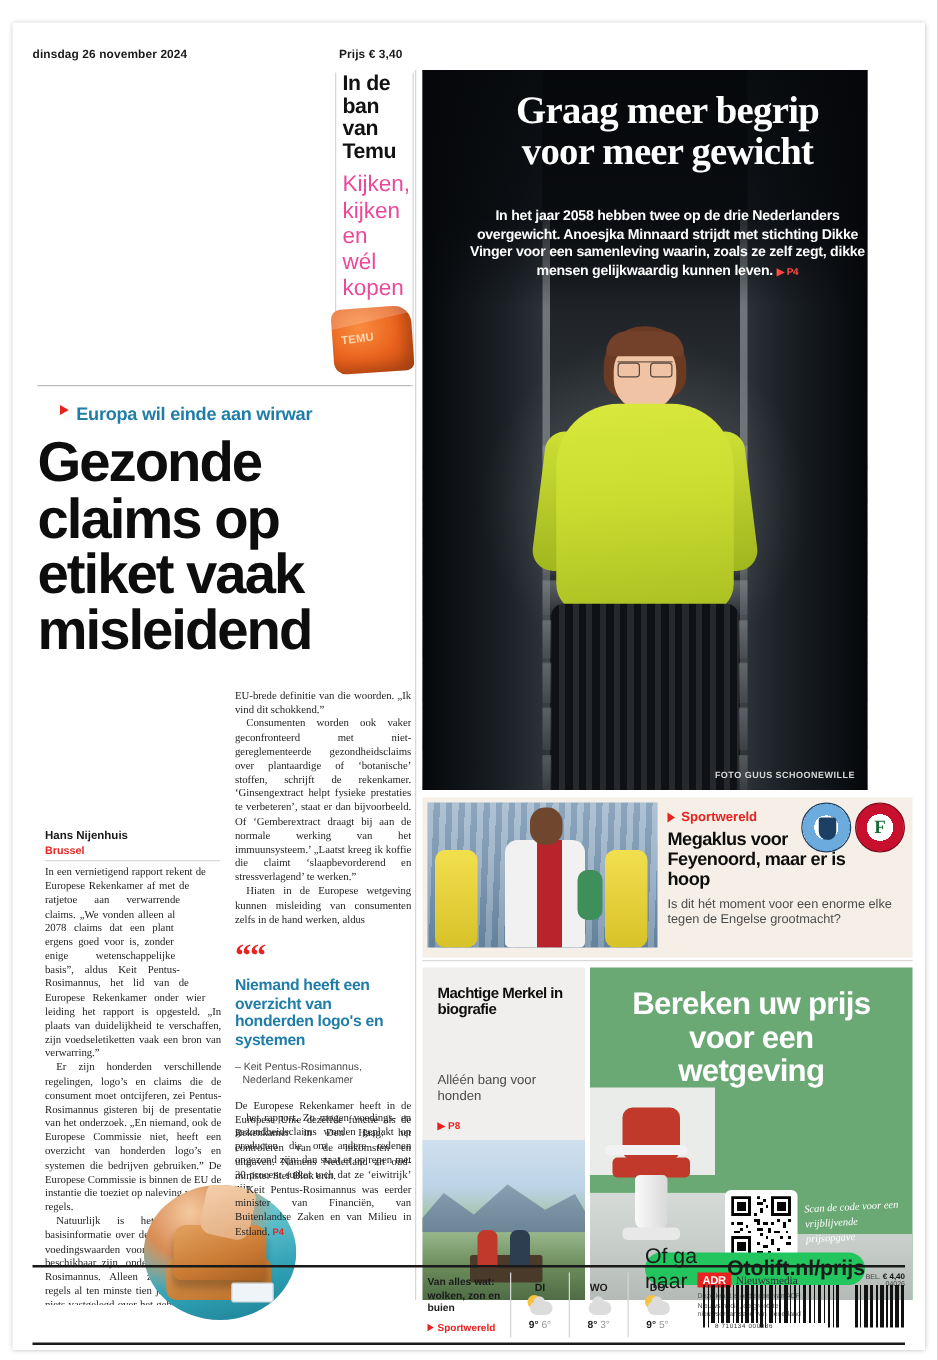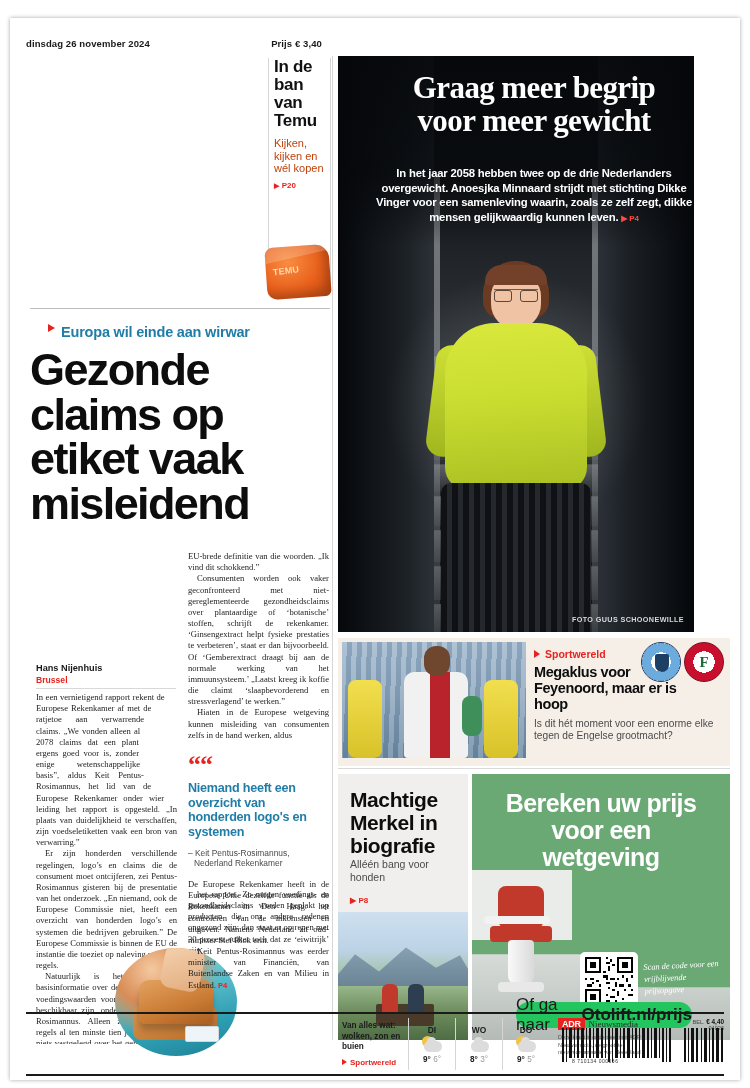--- a/index.html
+++ b/index.html
@@ -54,21 +54,21 @@
 
   
   .temu {
     position: absolute; left: 264px; top: 40px; width: 50px; height: 230px;
   }
   .temu .t-head {
     font-size: 17px; font-weight: bold; line-height: 1.06; color: #111;
     letter-spacing: -0.3px;
   }
   .temu .t-sub {
-    margin-top: 7px; font-size: 11px; line-height: 1.15; color: #c2410c;
+    margin-top: 7px; font-size: 18px; line-height: 1.15; color: #ec4899;
   }
   .temu .t-ref { margin-top: 6px; font-size: 8px; font-weight: bold; color: #e8231f; }
   .temu .t-ref .tri { color: #e8231f; font-size: 7px; }
   .temu-bag {
     position: absolute; left: 256px; top: 228px; width: 64px; height: 52px;
     background: radial-gradient(ellipse at 35% 30%, #fa8c40 0%, #e8601c 55%, #c24a13 100%);
     border-radius: 8px 14px 6px 10px;
     transform: rotate(-4deg);
     box-shadow: inset -6px -6px 10px rgba(0,0,0,.18);
     overflow: hidden;
@@ -358,21 +358,21 @@
     font-family: "Liberation Serif", serif;
   }
 
   
   .merkel {
     position: absolute; left: 328px; top: 756px; width: 130px; height: 266px;
     background: #f1efee;
   }
   .merkel-head {
     position: absolute; left: 12px; top: 14px; width: 108px;
-    font-size: 21px; font-weight: bold; line-height: 1.1; color: #0d0d0d;
+    font-size: 12px; font-weight: bold; line-height: 1.1; color: #0d0d0d;
     letter-spacing: -0.4px;
   }
   .merkel-sub {
     position: absolute; left: 12px; top: 84px; width: 108px;
     font-size: 10.5px; line-height: 1.2; color: #4b4b4b;
   }
   .merkel-ref {
     position: absolute; left: 12px; top: 122px;
     font-size: 8px; font-weight: bold; color: #e8231f;
   }

